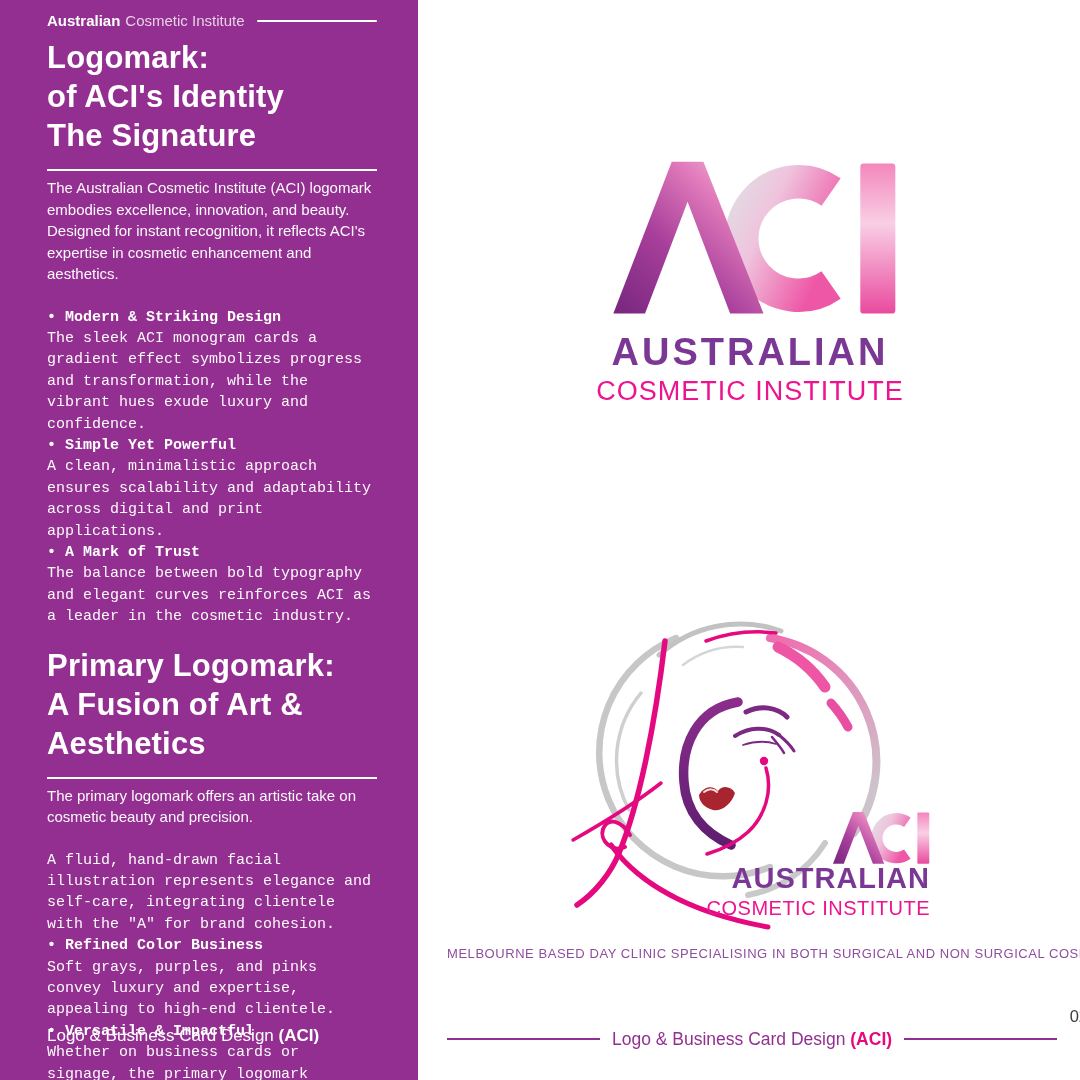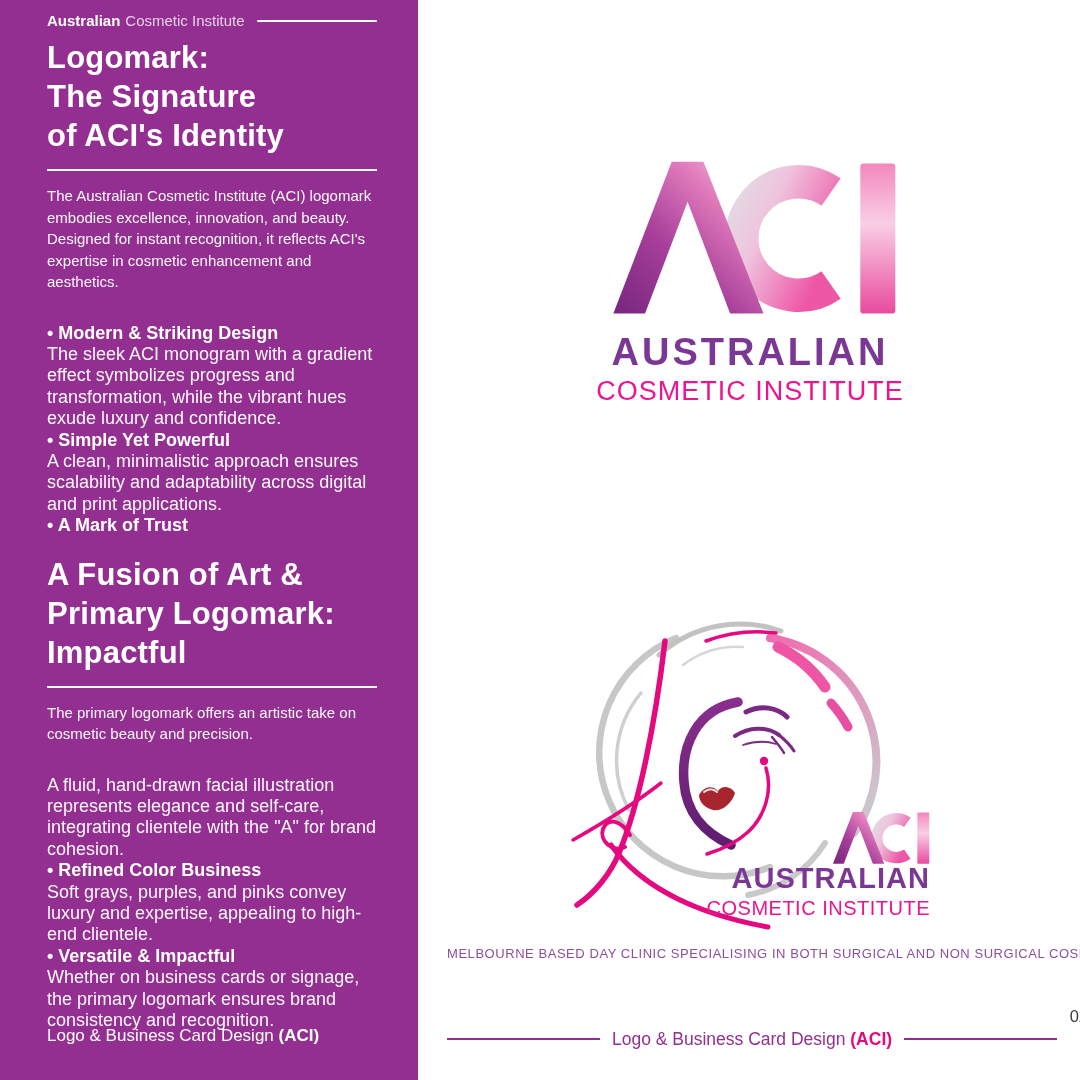--- a/index.html
+++ b/index.html
@@ -14,22 +14,22 @@
     padding:12px 41px 0 47px;
   }
   .sb-header{display:flex;align-items:center;font-size:15px;line-height:18px;}
   .sb-header .bold{font-weight:bold;color:#ffffff;}
   .sb-header .light{color:rgba(255,255,255,0.78);margin-left:5px;white-space:nowrap;}
   .sb-header .rule{flex:1;height:2px;background:#ffffff;margin-left:12px;border-radius:1px;}
   .sb-title{font-size:31px;line-height:39px;font-weight:bold;color:#ffffff;letter-spacing:0.2px;}
   .sb-title.first{margin-top:8px;}
   .sb-title.second{margin-top:18px;}
   .sb-divider{height:2px;background:#ffffff;margin-top:14px;width:330px;}
-  .sb-intro{font-size:15px;line-height:21.5px;margin-top:14px;color:rgba(255,255,255,0.97);}
-  .sb-bullets{margin-top:30px;font-size:18px;line-height:21.4px;color:rgba(255,255,255,0.97);}
+  .sb-intro{font-size:15px;line-height:21.5px;margin-top:6px;color:rgba(255,255,255,0.97);}
+  .sb-bullets{margin-top:22px;font-size:15px;line-height:21.4px;color:rgba(255,255,255,0.97);font-family:Liberation Mono, monospace;}
   .bullet-title{font-weight:bold;color:#ffffff;}
   .sb-footer{position:absolute;left:47px;top:1026px;font-size:17px;color:#ffffff;}
   .sb-footer .bold{font-weight:bold;}
   
   .logo-mono-large{position:absolute;left:605px;top:150px;width:292px;height:167px;}
   .wordmark-1{position:absolute;left:560px;top:331px;width:380px;text-align:center;
     font-size:38px;font-weight:bold;letter-spacing:3px;color:#7b3794;white-space:nowrap;}
   .wordmark-2{position:absolute;left:560px;top:376px;width:380px;text-align:center;
     font-size:27px;font-weight:normal;letter-spacing:1px;color:#ec148f;white-space:nowrap;}
   .face-illustration{position:absolute;left:563px;top:605px;width:420px;height:330px;}
@@ -90,37 +90,38 @@
 
   <div class="sidebar">
     <div class="sb-header">
       <span class="bold">Australian</span>
       <span class="light">Cosmetic Institute</span>
       <span class="rule"></span>
     </div>
 
     <div class="sb-title first">
       <div>Logomark:</div>
+      <div>of ACI's Identity</div>
       <div>The Signature</div>
-      <div>of ACI's Identity</div>
     </div>
     <div class="sb-divider"></div>
     <div class="sb-intro">The Australian Cosmetic Institute (ACI) logomark embodies excellence, innovation, and beauty. Designed for instant recognition, it reflects ACI's expertise in cosmetic enhancement and aesthetics.</div>
     <div class="sb-bullets">
       <div class="bullet-title">• Modern &amp; Striking Design</div>
-      <div class="bullet-body">The sleek ACI monogram with a gradient effect symbolizes progress and transformation, while the vibrant hues exude luxury and confidence.</div>
+      <div class="bullet-body">The sleek ACI monogram cards a gradient effect symbolizes progress and transformation, while the vibrant hues exude luxury and confidence.</div>
       <div class="bullet-title">• Simple Yet Powerful</div>
       <div class="bullet-body">A clean, minimalistic approach ensures scalability and adaptability across digital and print applications.</div>
       <div class="bullet-title">• A Mark of Trust</div>
+      <div class="bullet-body">The balance between bold typography and elegant curves reinforces ACI as a leader in the cosmetic industry.</div>
     </div>
 
     <div class="sb-title second">
+      <div>Primary Logomark:</div>
       <div>A Fusion of Art &amp;</div>
-      <div>Primary Logomark:</div>
-      <div>Impactful</div>
+      <div>Aesthetics</div>
     </div>
     <div class="sb-divider"></div>
     <div class="sb-intro">The primary logomark offers an artistic take on cosmetic beauty and precision.</div>
     <div class="sb-bullets">
       <div class="bullet-body">A fluid, hand-drawn facial illustration represents elegance and self-care, integrating clientele with the "A" for brand cohesion.</div>
       <div class="bullet-title">• Refined Color Business</div>
       <div class="bullet-body">Soft grays, purples, and pinks convey luxury and expertise, appealing to high-end clientele.</div>
       <div class="bullet-title">• Versatile &amp; Impactful</div>
       <div class="bullet-body">Whether on business cards or signage, the primary logomark ensures brand consistency and recognition.</div>
     </div>

